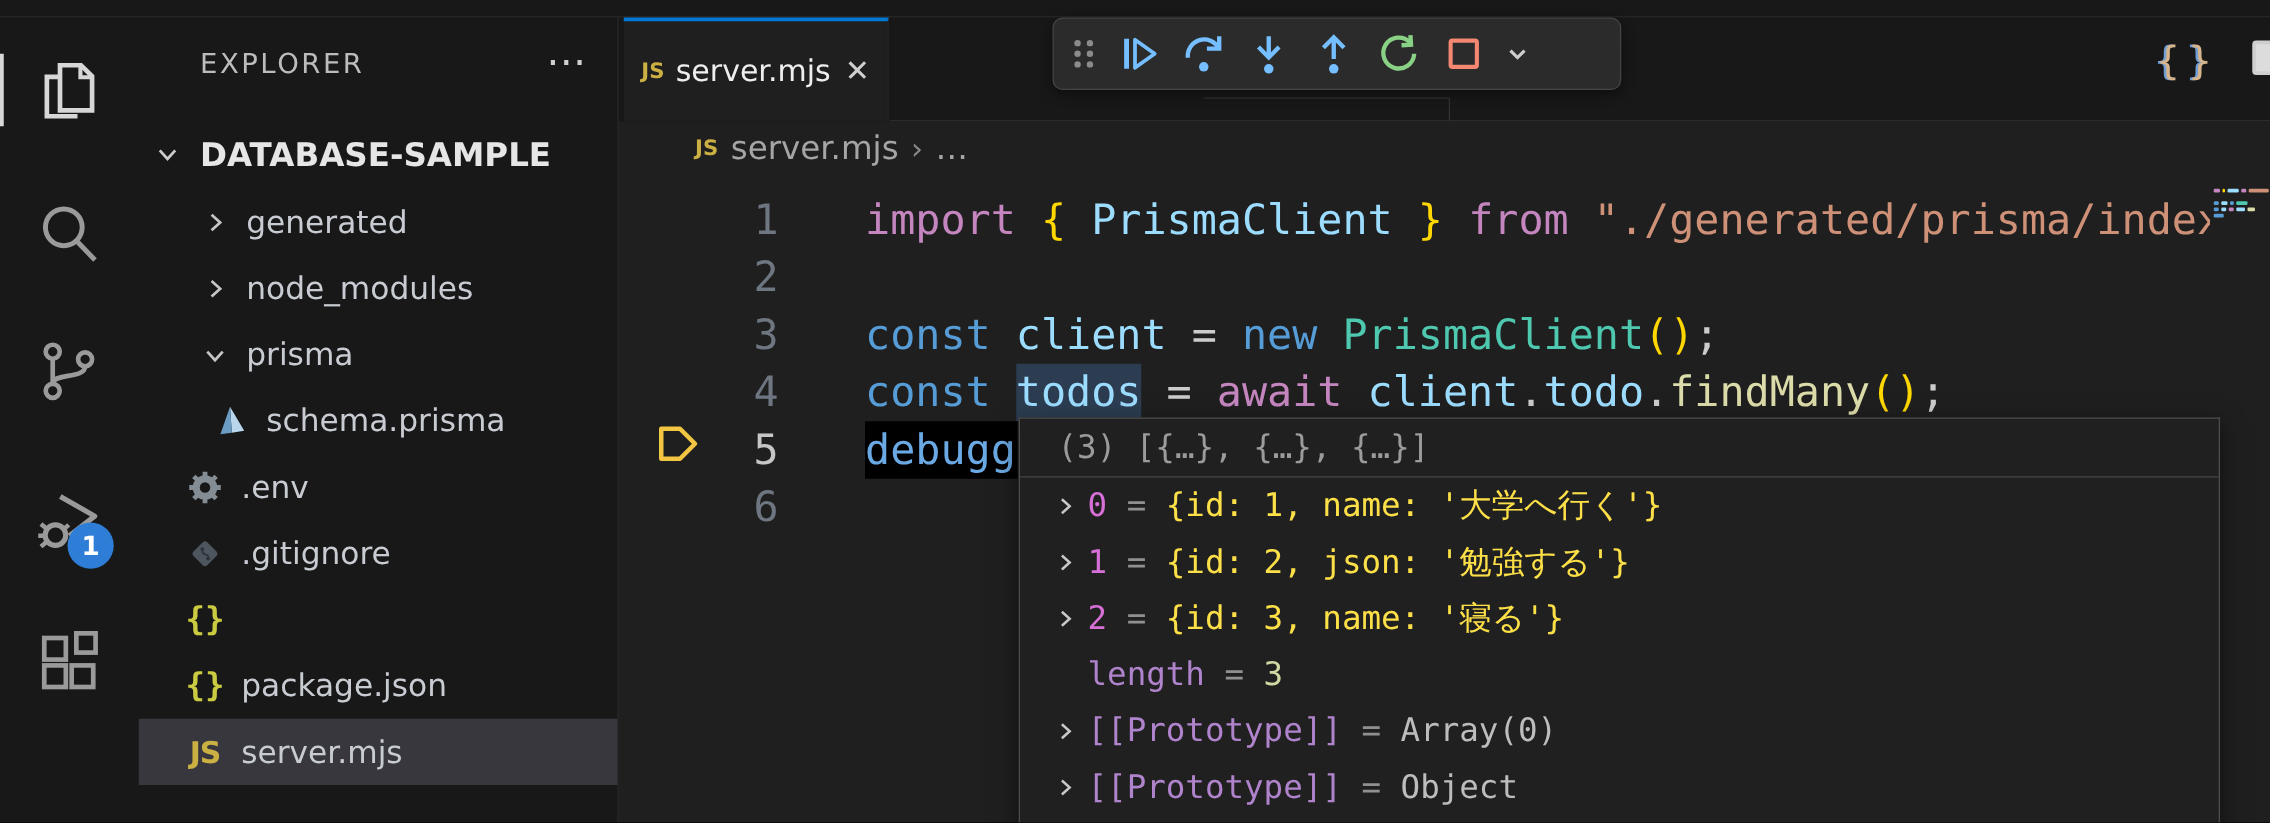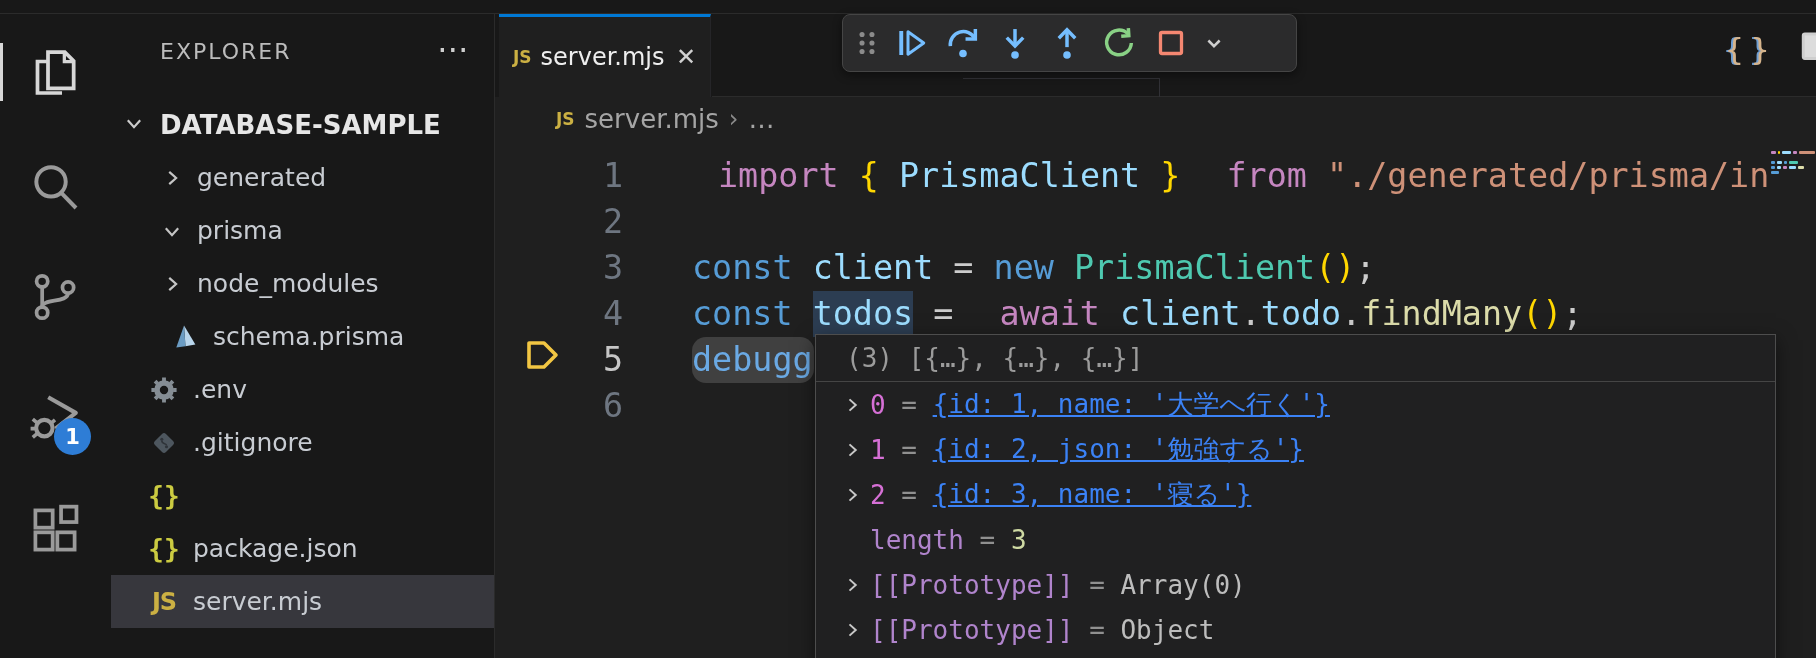--- a/index.html
+++ b/index.html
@@ -54,25 +54,25 @@
   #ed-actions{left:1725px;top:26px;height:46px;display:flex;align-items:center;gap:22px;z-index:3;}
   .braces-glyph{font-family:"DejaVu Sans Mono",monospace;font-size:31px;color:#d6b48c;
                 letter-spacing:7px;text-shadow:-2px 0 0 #6f9fd4;}
 
   
   #code{left:495px;top:140px;width:1321px;height:518px;font-family:"DejaVu Sans Mono",monospace;font-size:33.4px;}
   .code-line{position:relative;height:46px;line-height:46px;white-space:pre;}
   .ln{position:absolute;left:0;top:0;width:128px;text-align:right;color:#6e7681;}
   .ln.active{color:#c6c6c6;}
   .lc{position:absolute;left:197px;top:0;}
-  .tk-kw{color:#C586C0;margin-left:26px;} .tk-kw2{color:#569CD6;} .tk-vr{color:#9CDCFE;}
+  .tk-kw{color:#C586C0;} .tk-kw2{color:#569CD6;} .tk-vr{color:#9CDCFE;}
   .tk-cl{color:#4EC9B0;} .tk-fn{color:#DCDCAA;} .tk-st{color:#CE9178;}
   .tk-br{color:#ffd700;} .tk-fg{color:#cccccc;}
   .tk-sel{display:inline-block;height:46px;background:#2c3d52;color:#9CDCFE;}
-  .tk-dbg{display:inline-block;height:46px;background:#404040;color:#6aa9e4;padding-right:1px;border-radius:14px;}
+  .tk-dbg{display:inline-block;height:46px;background:#000000;color:#6aa9e4;padding-right:1px;}
   #stackframe{left:526px;top:340px;z-index:2;}
 
   
   #minimap{left:1768px;top:97px;width:48px;height:561px;background:#1f1f1f;z-index:5;}
   .mm-row{position:absolute;left:3px;height:3px;display:flex;gap:2px;}
   .mm-seg{height:3px;border-radius:1px;}
 
   
   #toolbar{left:842px;top:14px;width:455px;height:58px;background:#2b2b2c;border:1px solid #454545;
            border-radius:8px;box-shadow:0 3px 10px rgba(0,0,0,.45);display:flex;align-items:center;
@@ -83,21 +83,21 @@
   
   #popup{left:815px;top:334px;width:959px;height:330px;background:#202021;border:1px solid #4d4d4d;
          border-bottom:none;box-shadow:0 6px 18px rgba(0,0,0,.5);z-index:10;
          font-family:"DejaVu Sans Mono","DejaVu Sans",monospace;font-size:26px;}
   #popup-header{height:46px;line-height:46px;padding-left:30px;color:#9b9b9b;border-bottom:1px solid #454545;white-space:pre;}
   .pp-row{height:45px;display:flex;align-items:center;padding-left:26px;white-space:pre;}
   .pp-chev{width:20px;margin-right:8px;flex:0 0 auto;display:flex;}
   .pp-spacer{width:28px;flex:0 0 auto;}
   .pk-index{color:#d670d6;} .pk-prop{color:#b084cc;}
   .pp-eq{color:#909090;}
-  .pv-preview{color:#3b82f6;text-decoration:underline;} .pv-number{color:#ced9a3;} .pv-plain{color:#bdbdbd;text-align:right;}
+  .pv-preview{color:#fde047;} .pv-number{color:#ced9a3;} .pv-plain{color:#bdbdbd;text-align:right;}
 </style>
 </head>
 <body>
 
 <div class="app">
   <div class="abs" id="titlebar"></div>
 
   <div class="abs" id="activitybar">
       <span class="ab-active-bar"></span>
       <div class="ab-item" style="top: 26px;">
@@ -166,32 +166,32 @@
           <span class="chev" style="display: flex;">
             <svg width="22" height="22" viewBox="0 0 16 16" fill="none">
               <path d="M6 3.5 L11 8 L6 12.5" stroke="#c5c5c5" stroke-width="1.6"></path>
             </svg>
           </span>
           <span class="lbl">generated</span>
         </div>
         <div class="sb-row">
           <span class="chev" style="display: flex;">
             <svg width="22" height="22" viewBox="0 0 16 16" fill="none">
-              <path d="M3.5 6 L8 11 L12.5 6" stroke="#c5c5c5" stroke-width="1.6"></path>
-            </svg>
-          </span>
-          <span class="lbl">prisma</span>
+              <path d="M6 3.5 L11 8 L6 12.5" stroke="#c5c5c5" stroke-width="1.6"></path>
+            </svg>
+          </span>
+          <span class="lbl">node_modules</span>
         </div>
         <div class="sb-row">
           <span class="chev" style="display: flex;">
             <svg width="22" height="22" viewBox="0 0 16 16" fill="none">
-              <path d="M6 3.5 L11 8 L6 12.5" stroke="#c5c5c5" stroke-width="1.6"></path>
-            </svg>
-          </span>
-          <span class="lbl">node_modules</span>
+              <path d="M3.5 6 L8 11 L12.5 6" stroke="#c5c5c5" stroke-width="1.6"></path>
+            </svg>
+          </span>
+          <span class="lbl">prisma</span>
         </div>
         <div class="sb-row">
           <span class="ficon deep">
             <svg width="28" height="28" viewBox="0 0 16 16" fill="none">
               <g transform="rotate(-6 8 8)">
                 <polygon points="8.7,1.4 14,13 8.3,13.3" fill="#b9d6ec"></polygon>
      <polygon points="8.7,1.4 8.3,13.3 3,13.5" fill="#6b9cc3"></polygon>
               </g>
             </svg>
           </span>

